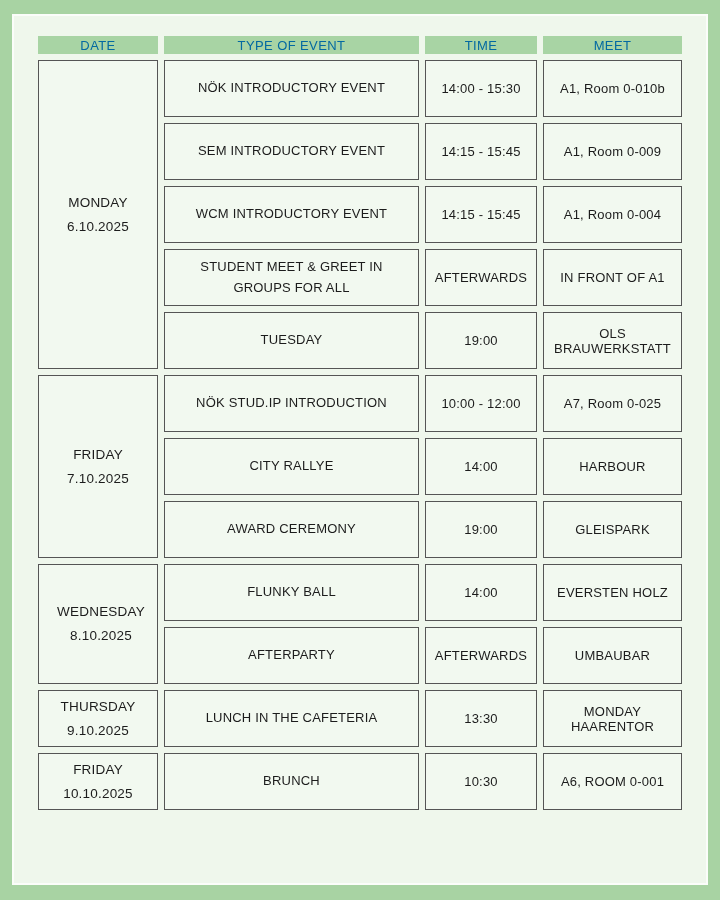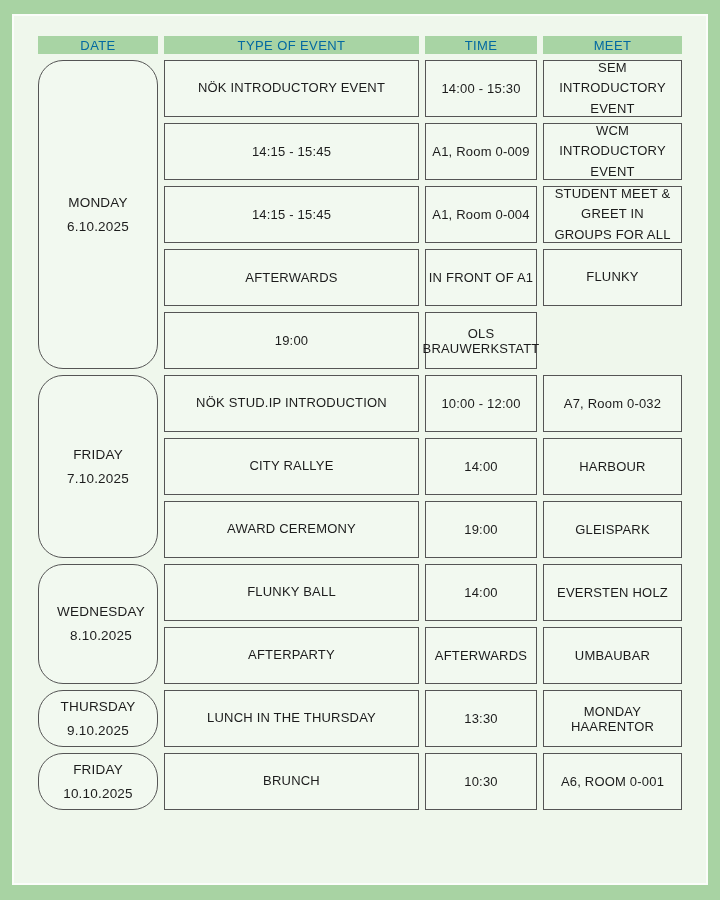--- a/index.html
+++ b/index.html
@@ -63,21 +63,21 @@
     flex-direction: column;
     align-items: center;
     justify-content: center;
     text-align: center;
     font-size: 13px;
     letter-spacing: 0.2px;
     padding: 2px 6px;
   }
   .cell.name  { white-space: pre-line; line-height: 1.55; padding: 2px 4px; }
   .cell.place { padding: 2px 2px; }
-  .cell.day   { grid-column: 1; line-height: 1.75; font-size: 13.5px; border-radius: 25px; }
+  .cell.day   { grid-column: 1; line-height: 1.75; font-size: 13.5px; }
   .span5 { grid-row: span 5; }
   .span3 { grid-row: span 3; }
   .span2 { grid-row: span 2; padding-left: 12px; }
 </style>
 </head>
 <body>
 
 <div class="page">
 
   <div class="program-table">
@@ -86,45 +86,46 @@
     <div class="hcell">TYPE OF EVENT</div>
     <div class="hcell">TIME</div>
     <div class="hcell">MEET</div>
 
     <div class="cell day span5">
       <div>MONDAY</div>
       <div>6.10.2025</div>
     </div>
     <div class="cell name">NÖK INTRODUCTORY EVENT</div>
     <div class="cell time">14:00 - 15:30</div>
+    <div class="cell place">A1, Room 0-010b</div>
 
     <div class="cell name">SEM INTRODUCTORY EVENT</div>
     <div class="cell time">14:15 - 15:45</div>
     <div class="cell place">A1, Room 0-009</div>
 
     <div class="cell name">WCM INTRODUCTORY EVENT</div>
     <div class="cell time">14:15 - 15:45</div>
     <div class="cell place">A1, Room 0-004</div>
 
     <div class="cell name">STUDENT MEET &amp; GREET IN
 GROUPS FOR ALL</div>
     <div class="cell time">AFTERWARDS</div>
     <div class="cell place">IN FRONT OF A1</div>
 
-    <div class="cell name">FLUNKY</div>
+    <div class="cell name">TUESDAY</div>
     <div class="cell time">19:00</div>
     <div class="cell place">OLS BRAUWERKSTATT</div>
 
     <div class="cell day span3">
       <div>FRIDAY</div>
       <div>7.10.2025</div>
     </div>
     <div class="cell name">NÖK STUD.IP INTRODUCTION</div>
     <div class="cell time">10:00 - 12:00</div>
-    <div class="cell place">A7, Room 0-032</div>
+    <div class="cell place">A7, Room 0-025</div>
 
     <div class="cell name">CITY RALLYE</div>
     <div class="cell time">14:00</div>
     <div class="cell place">HARBOUR</div>
 
     <div class="cell name">AWARD CEREMONY</div>
     <div class="cell time">19:00</div>
     <div class="cell place">GLEISPARK</div>
 
     <div class="cell day span2">
@@ -136,21 +137,21 @@
     <div class="cell place">EVERSTEN HOLZ</div>
 
     <div class="cell name">AFTERPARTY</div>
     <div class="cell time">AFTERWARDS</div>
     <div class="cell place">UMBAUBAR</div>
 
     <div class="cell day">
       <div>THURSDAY</div>
       <div>9.10.2025</div>
     </div>
-    <div class="cell name">LUNCH IN THE THURSDAY</div>
+    <div class="cell name">LUNCH IN THE CAFETERIA</div>
     <div class="cell time">13:30</div>
     <div class="cell place">MONDAY HAARENTOR</div>
 
     <div class="cell day">
       <div>FRIDAY</div>
       <div>10.10.2025</div>
     </div>
     <div class="cell name">BRUNCH</div>
     <div class="cell time">10:30</div>
     <div class="cell place">A6, ROOM 0-001</div>

